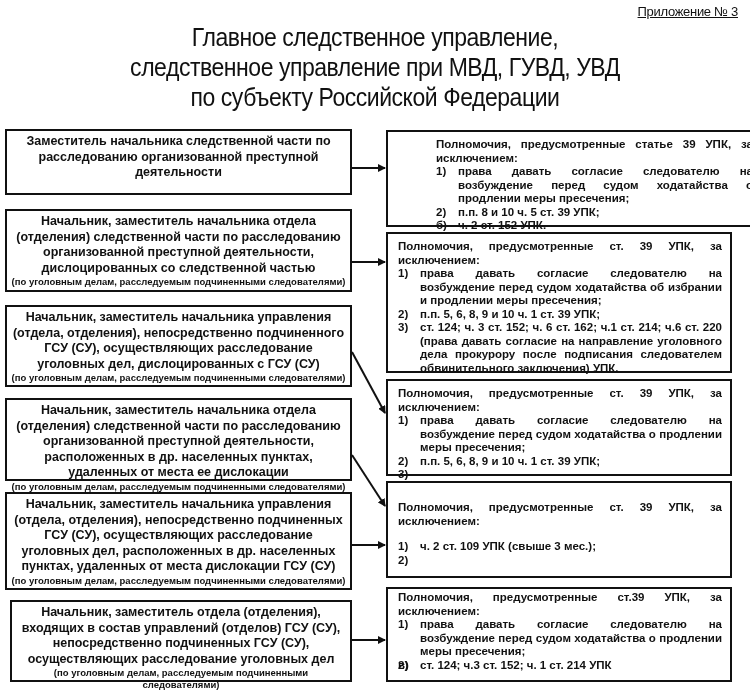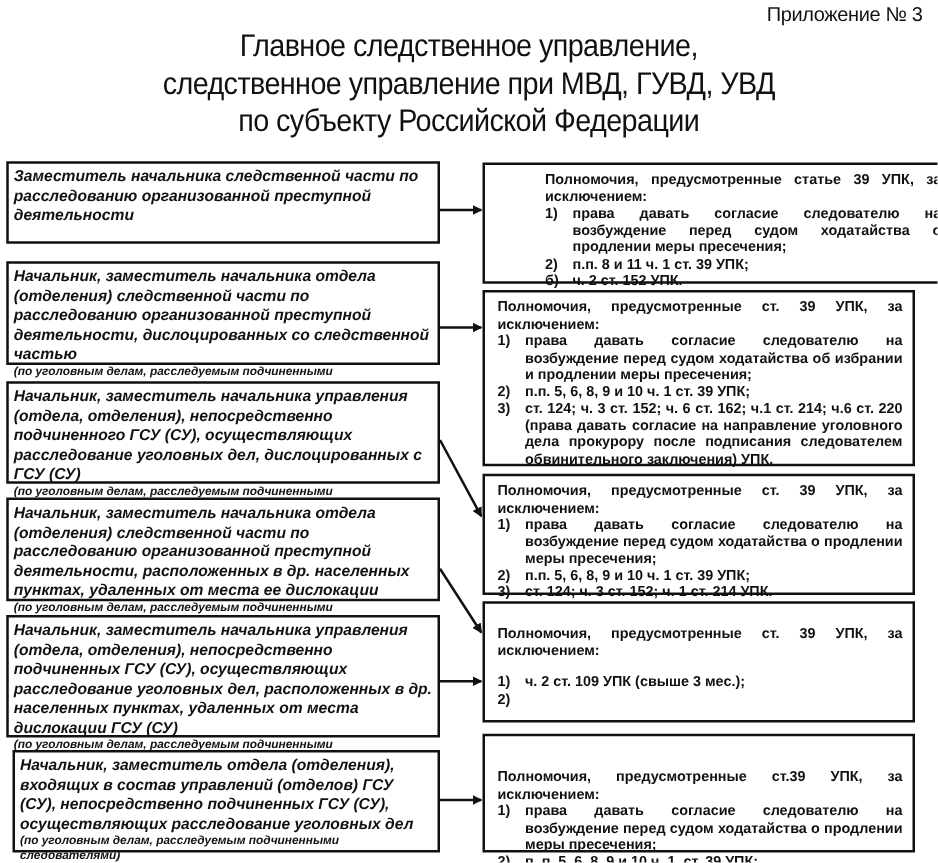--- a/index.html
+++ b/index.html
@@ -1,24 +1,24 @@
 <!DOCTYPE html>
 <html><head>
 <meta charset="utf-8">
 <style>
   html, body { margin:0; padding:0; background:#fff; }
   body { width:750px; height:690px; position:relative; overflow:hidden;
          font-family:"Liberation Sans", sans-serif; color:#111; }
-  .appendix { position:absolute; right:12px; top:4px; font-size:16px;
-              letter-spacing:-0.3px; }
+  .appendix { position:absolute; right:12px; top:4px; font-size:13px;
+              text-decoration:underline; letter-spacing:-0.3px; }
   .title { position:absolute; left:0; width:750px; top:22px; text-align:center;
            font-size:25px; line-height:30px; letter-spacing:-0.5px; transform:scaleX(0.92); }
   .box { position:absolute; border:2px solid #111; box-sizing:border-box; background:#fff; }
-  .lbox { text-align:left; font-weight:bold; font-size:12.5px; line-height:15.5px;
-          padding:3px 4px;font-style:italic; }
+  .lbox { text-align:center; font-weight:bold; font-size:12.5px; line-height:15.5px;
+          padding:3px 4px; }
   .lbox .note { font-size:9.5px; line-height:12px; display:block; }
   .rbox { font-weight:bold; font-size:11.5px; line-height:13.5px; padding:6px 8px 4px 10px; }
   .rbox .head { display:block; text-align:justify; }
   .rbox ol { list-style:none; margin:0; padding:0; }
   .rbox li { position:relative; padding-left:22px; text-align:justify; }
   .rbox li .n { position:absolute; left:0; top:0; }
   svg.conn { position:absolute; left:0; top:0; }
 </style>
 </head>
 <body>
@@ -57,56 +57,56 @@
 
 <div class="box lbox" style="left:10px; top:600px; width:342px; height:82px;">
   <span>Начальник, заместитель отдела (отделения), входящих в состав управлений (отделов) ГСУ (СУ), непосредственно подчиненных ГСУ (СУ), осуществляющих расследование уголовных дел</span>
   <span class="note">(по уголовным делам, расследуемым подчиненными следователями)</span>
 </div>
 
 <div class="box rbox" style="left:386px; top:130px; width:377px; height:97px;padding-left:48px;">
   <span class="head">Полномочия, предусмотренные статье 39 УПК, за исключением:</span>
   <ol>
     <li><span class="n">1)</span><span>права давать согласие следователю на возбуждение перед судом ходатайства о продлении меры пресечения;</span></li>
-    <li><span class="n">2)</span><span>п.п. 8 и 11 ч. 1 ст. 39 УПК;</span></li>
+    <li><span class="n">2)</span><span>п.п. 8 и 10 ч. 5 ст. 39 УПК;</span></li>
     <li><span class="n">б)</span><span>ч. 2 ст. 152 УПК.</span></li>
   </ol>
 </div>
 
 <div class="box rbox" style="left:386px; top:232px; width:346px; height:141px;">
   <span class="head">Полномочия, предусмотренные ст. 39 УПК, за исключением:</span>
   <ol>
     <li><span class="n">1)</span><span>права давать согласие следователю на возбуждение перед судом ходатайства об избрании и продлении меры пресечения;</span></li>
     <li><span class="n">2)</span><span>п.п. 5, 6, 8, 9 и 10 ч. 1 ст. 39 УПК;</span></li>
     <li><span class="n">3)</span><span>ст. 124; ч. 3 ст. 152; ч. 6 ст. 162; ч.1 ст. 214; ч.6 ст. 220 (права давать согласие на направление уголовного дела прокурору после подписания следователем обвинительного заключения) УПК.</span></li>
   </ol>
 </div>
 
 <div class="box rbox" style="left:386px; top:379px; width:346px; height:97px;">
   <span class="head">Полномочия, предусмотренные ст. 39 УПК, за исключением:</span>
   <ol>
     <li><span class="n">1)</span><span>права давать согласие следователю на возбуждение перед судом ходатайства о продлении меры пресечения;</span></li>
     <li><span class="n">2)</span><span>п.п. 5, 6, 8, 9 и 10 ч. 1 ст. 39 УПК;</span></li>
-    <li><span class="n">3)</span><span>ст. 124; ч. 3 ст. 152; ч. 1 ст. 214 УПК.</span></li>
+    <li><span class="n">3)</span></li>
   </ol>
 </div>
 
 <div class="box rbox" style="left:386px; top:481px; width:346px; height:97px; padding-top:18px;">
   <span class="head">Полномочия, предусмотренные ст. 39 УПК, за исключением:</span>
   <ol style="margin-top:12px;">
     <li><span class="n">1)</span><span>ч. 2 ст. 109 УПК (свыше 3 мес.);</span></li>
     <li><span class="n">2)</span></li>
   </ol>
 </div>
 
-<div class="box rbox" style="left:386px; top:587px; width:346px; height:95px; padding-top:27px;">
+<div class="box rbox" style="left:386px; top:587px; width:346px; height:95px; padding-top:2px;">
   <span class="head">Полномочия, предусмотренные ст.39 УПК, за исключением:</span>
   <ol>
     <li><span class="n">1)</span><span>права давать согласие следователю на возбуждение перед судом ходатайства о продлении меры пресечения;</span></li>
-    <li><span class="n">2)</span><span>п. п. 5, 6, 8, 9 и 10 ч. 1, ст. 39 УПК;</span></li>
+    <li><span class="n">2)</span></li>
     <li><span class="n">в)</span><span>ст. 124; ч.3 ст. 152; ч. 1 ст. 214 УПК</span></li>
   </ol>
 </div>
 
 <svg class="conn" width="750" height="690">
   <defs>
     <marker id="ah" markerWidth="8" markerHeight="8" refX="7" refY="4" orient="auto" markerUnits="userSpaceOnUse">
       <path d="M0,0 L8,4 L0,8 Z" fill="#111"></path>
     </marker>
   </defs>

